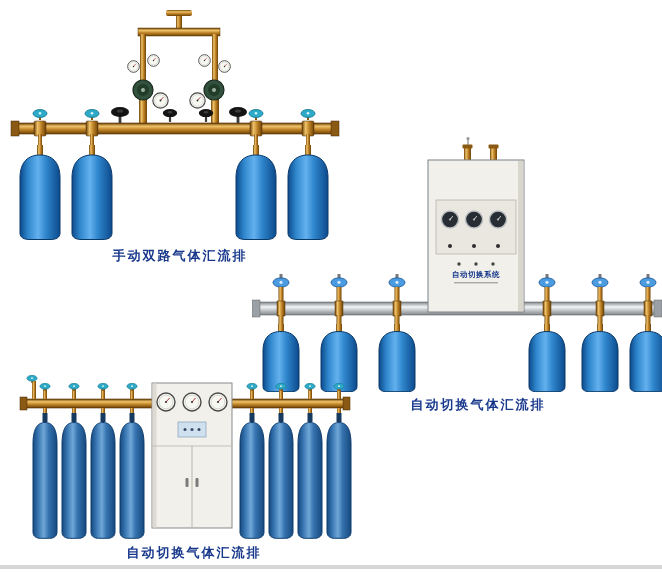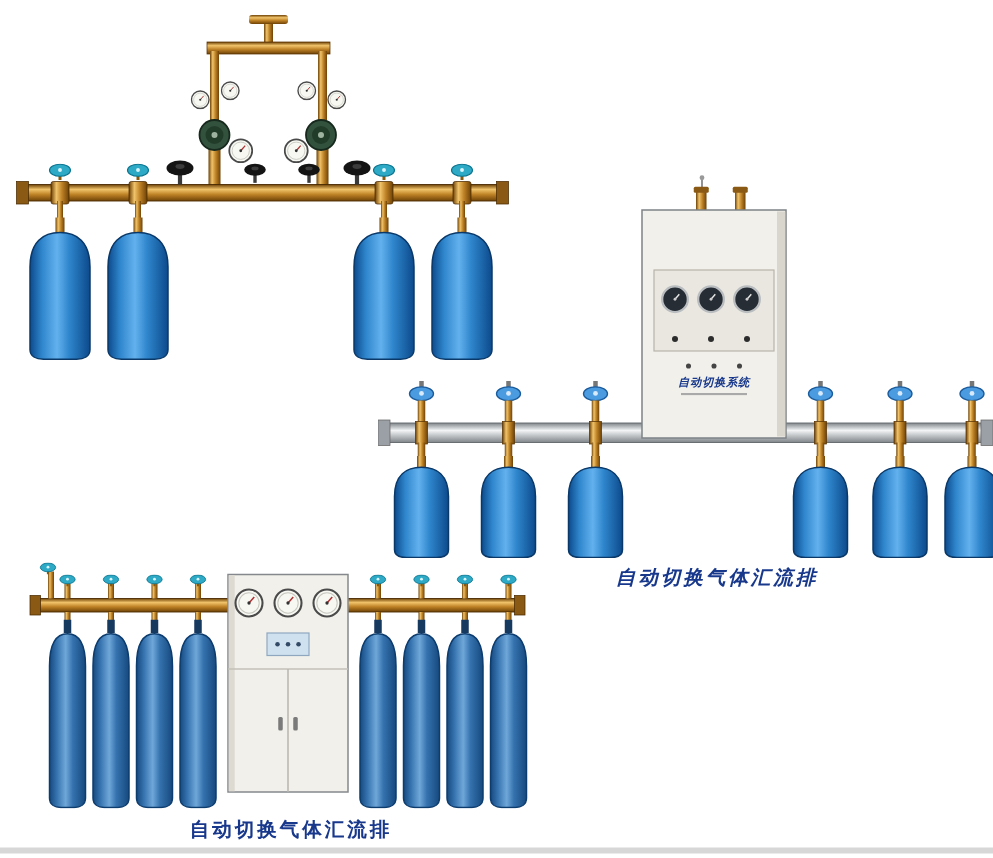--- a/index.html
+++ b/index.html
@@ -156,23 +156,24 @@
         <rect x="28" y="128" width="4" height="12" fill="url(#gBrassV)"></rect>
         <rect x="80" y="128" width="4" height="12" fill="url(#gBrassV)"></rect>
         <rect x="244" y="128" width="4" height="12" fill="url(#gBrassV)"></rect>
         <rect x="296" y="128" width="4" height="12" fill="url(#gBrassV)"></rect>
       </g>
       <use href="#sym-cyl-tall" x="7" y="138" width="46" height="96"></use>
       <use href="#sym-cyl-tall" x="59" y="138" width="46" height="96"></use>
       <use href="#sym-cyl-tall" x="223" y="138" width="46" height="96"></use>
       <use href="#sym-cyl-tall" x="275" y="138" width="46" height="96"></use>
     </svg>
+    <figcaption style="left:66px;top:241px;width:208px;">手动双路气体汇流排</figcaption>
   </figure>
 
-  <figure class="product" style="left:252px;top:116px;font-style:italic;">
+  <figure class="product" style="left:252px;top:136px;">
     <svg width="410" height="258" viewBox="0 0 410 258">
       <g>
         <rect x="4" y="166" width="402" height="13" fill="url(#gSteel)" stroke="#60666a" stroke-width="0.6"></rect>
         <rect x="0" y="164" width="8" height="17" fill="#9aa0a5" stroke="#666" stroke-width="0.5"></rect>
         <rect x="402" y="164" width="8" height="17" fill="#9aa0a5" stroke="#666" stroke-width="0.5"></rect>
       </g>
 
       <g>
         <rect x="27.5" y="138" width="3" height="6" fill="#777"></rect>
         <use href="#sym-hw-blue" x="20" y="141" width="18" height="12"></use>

